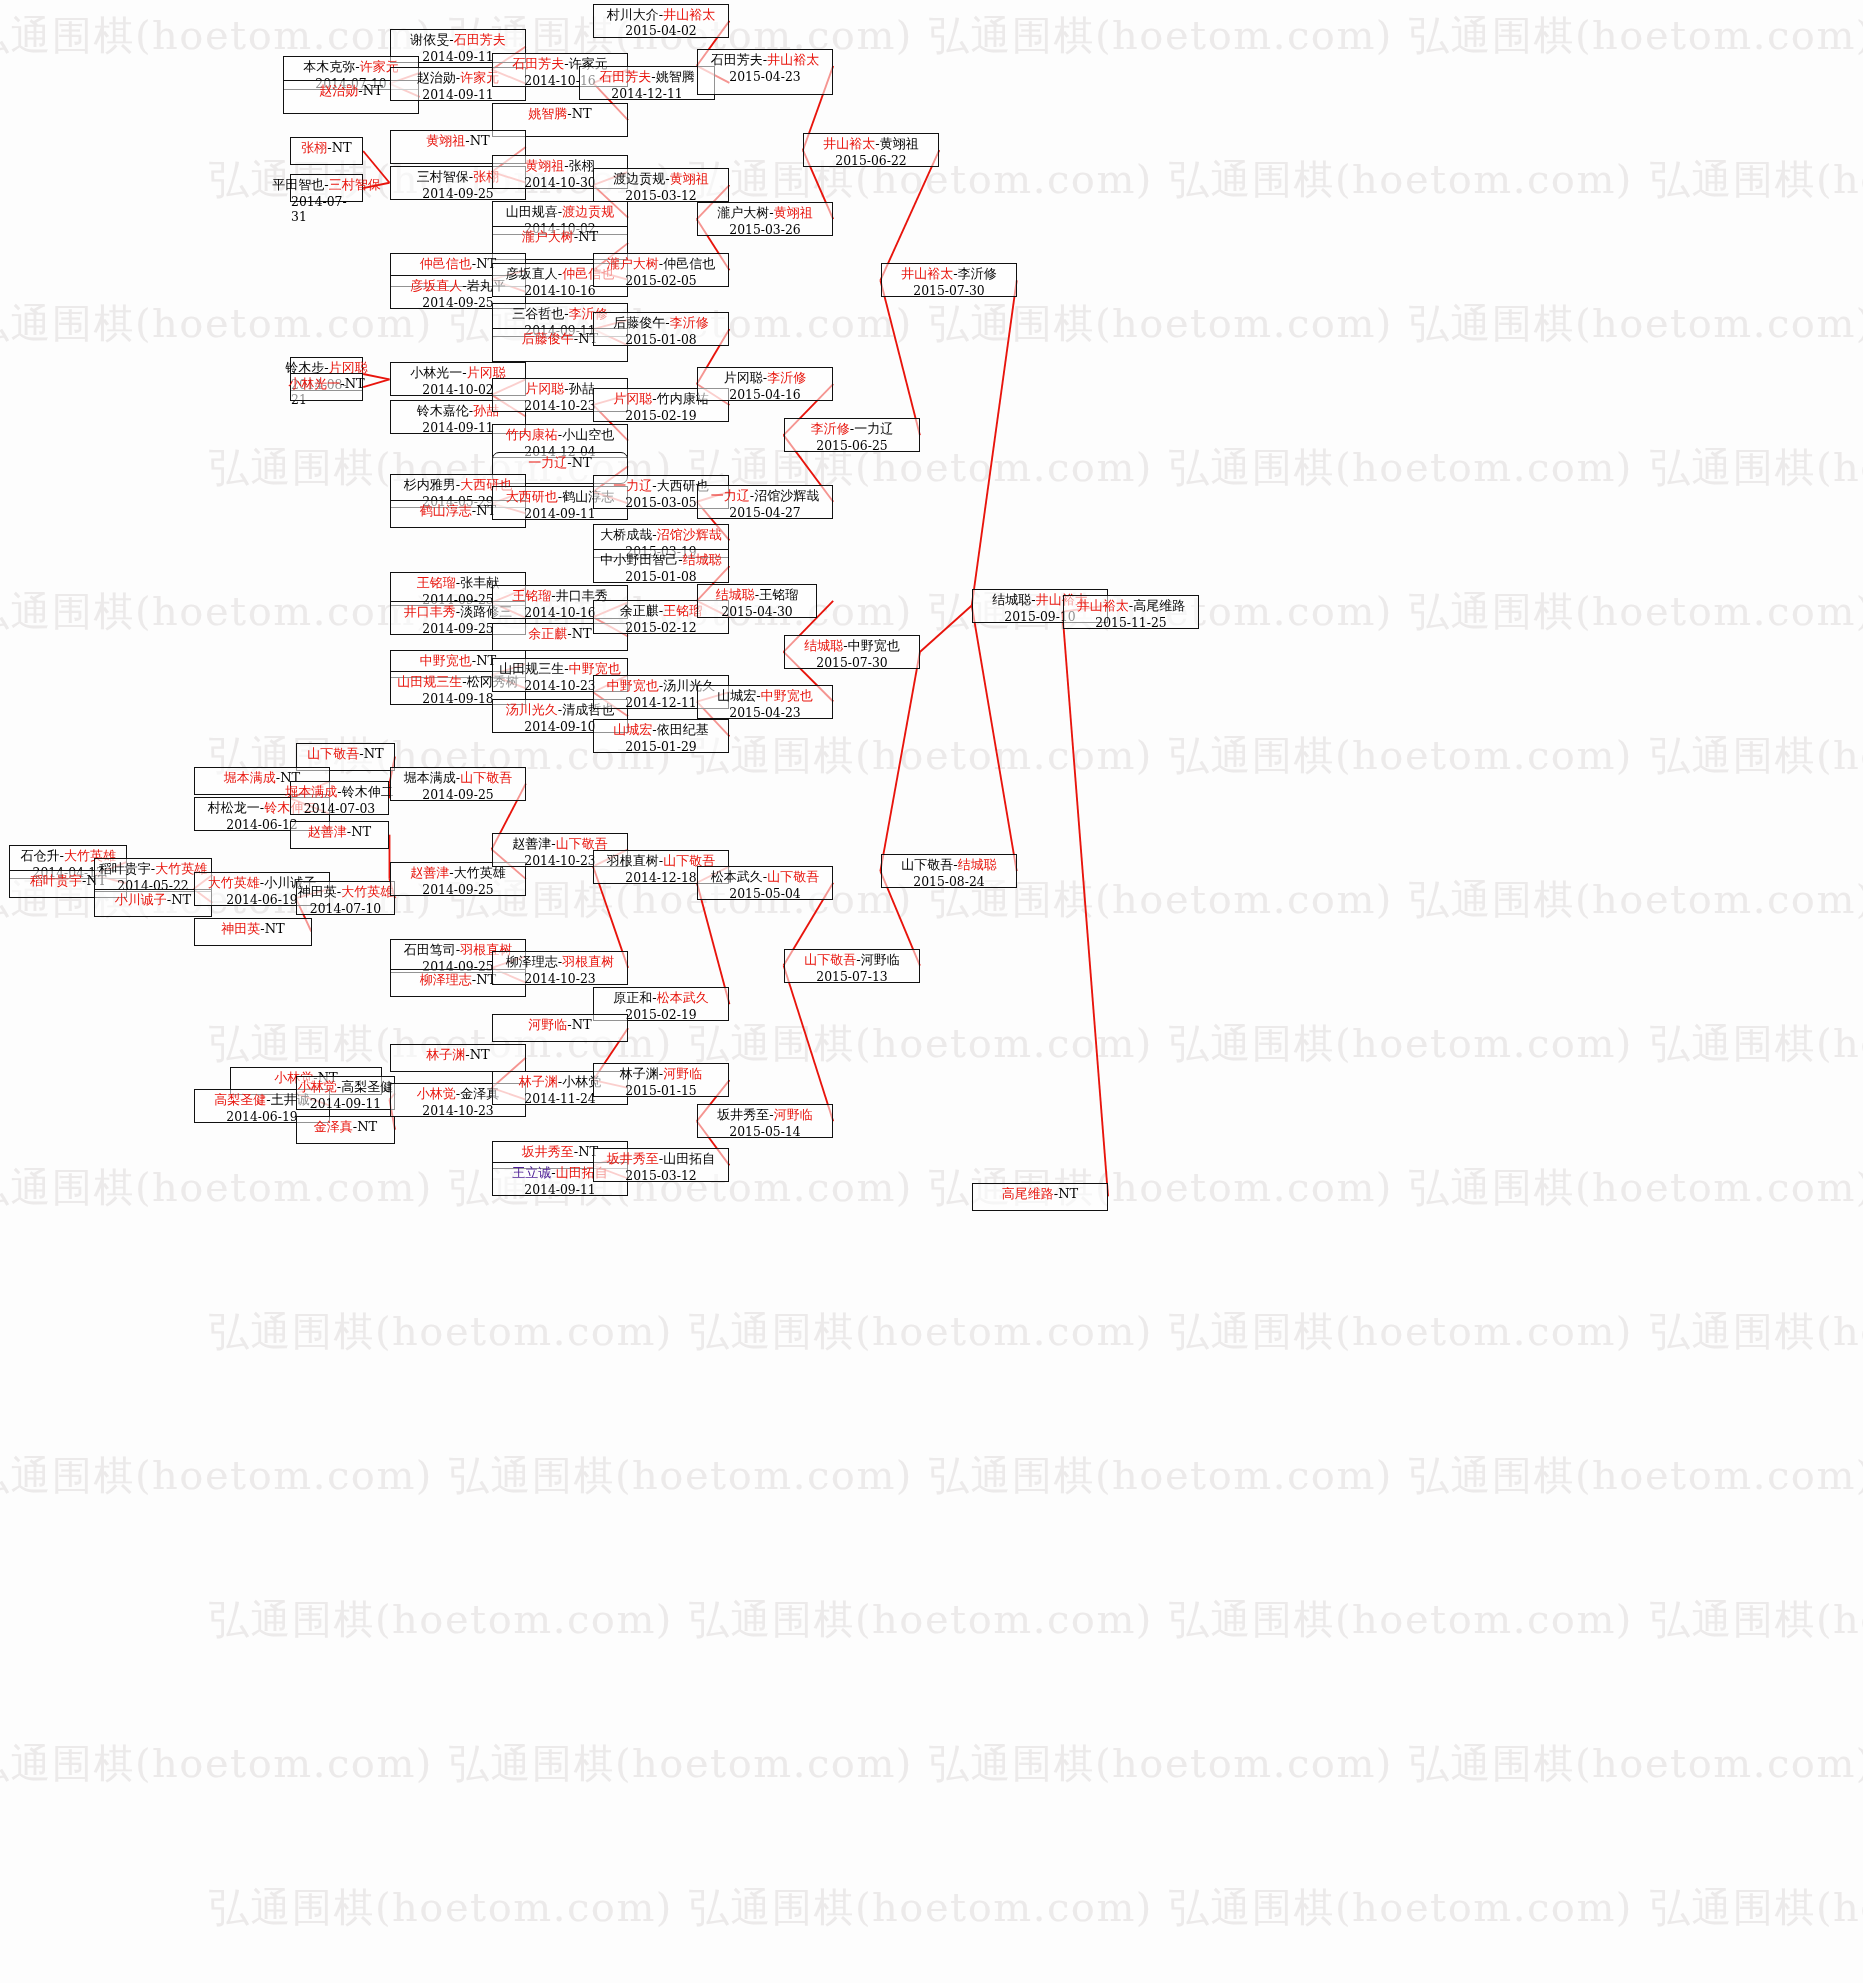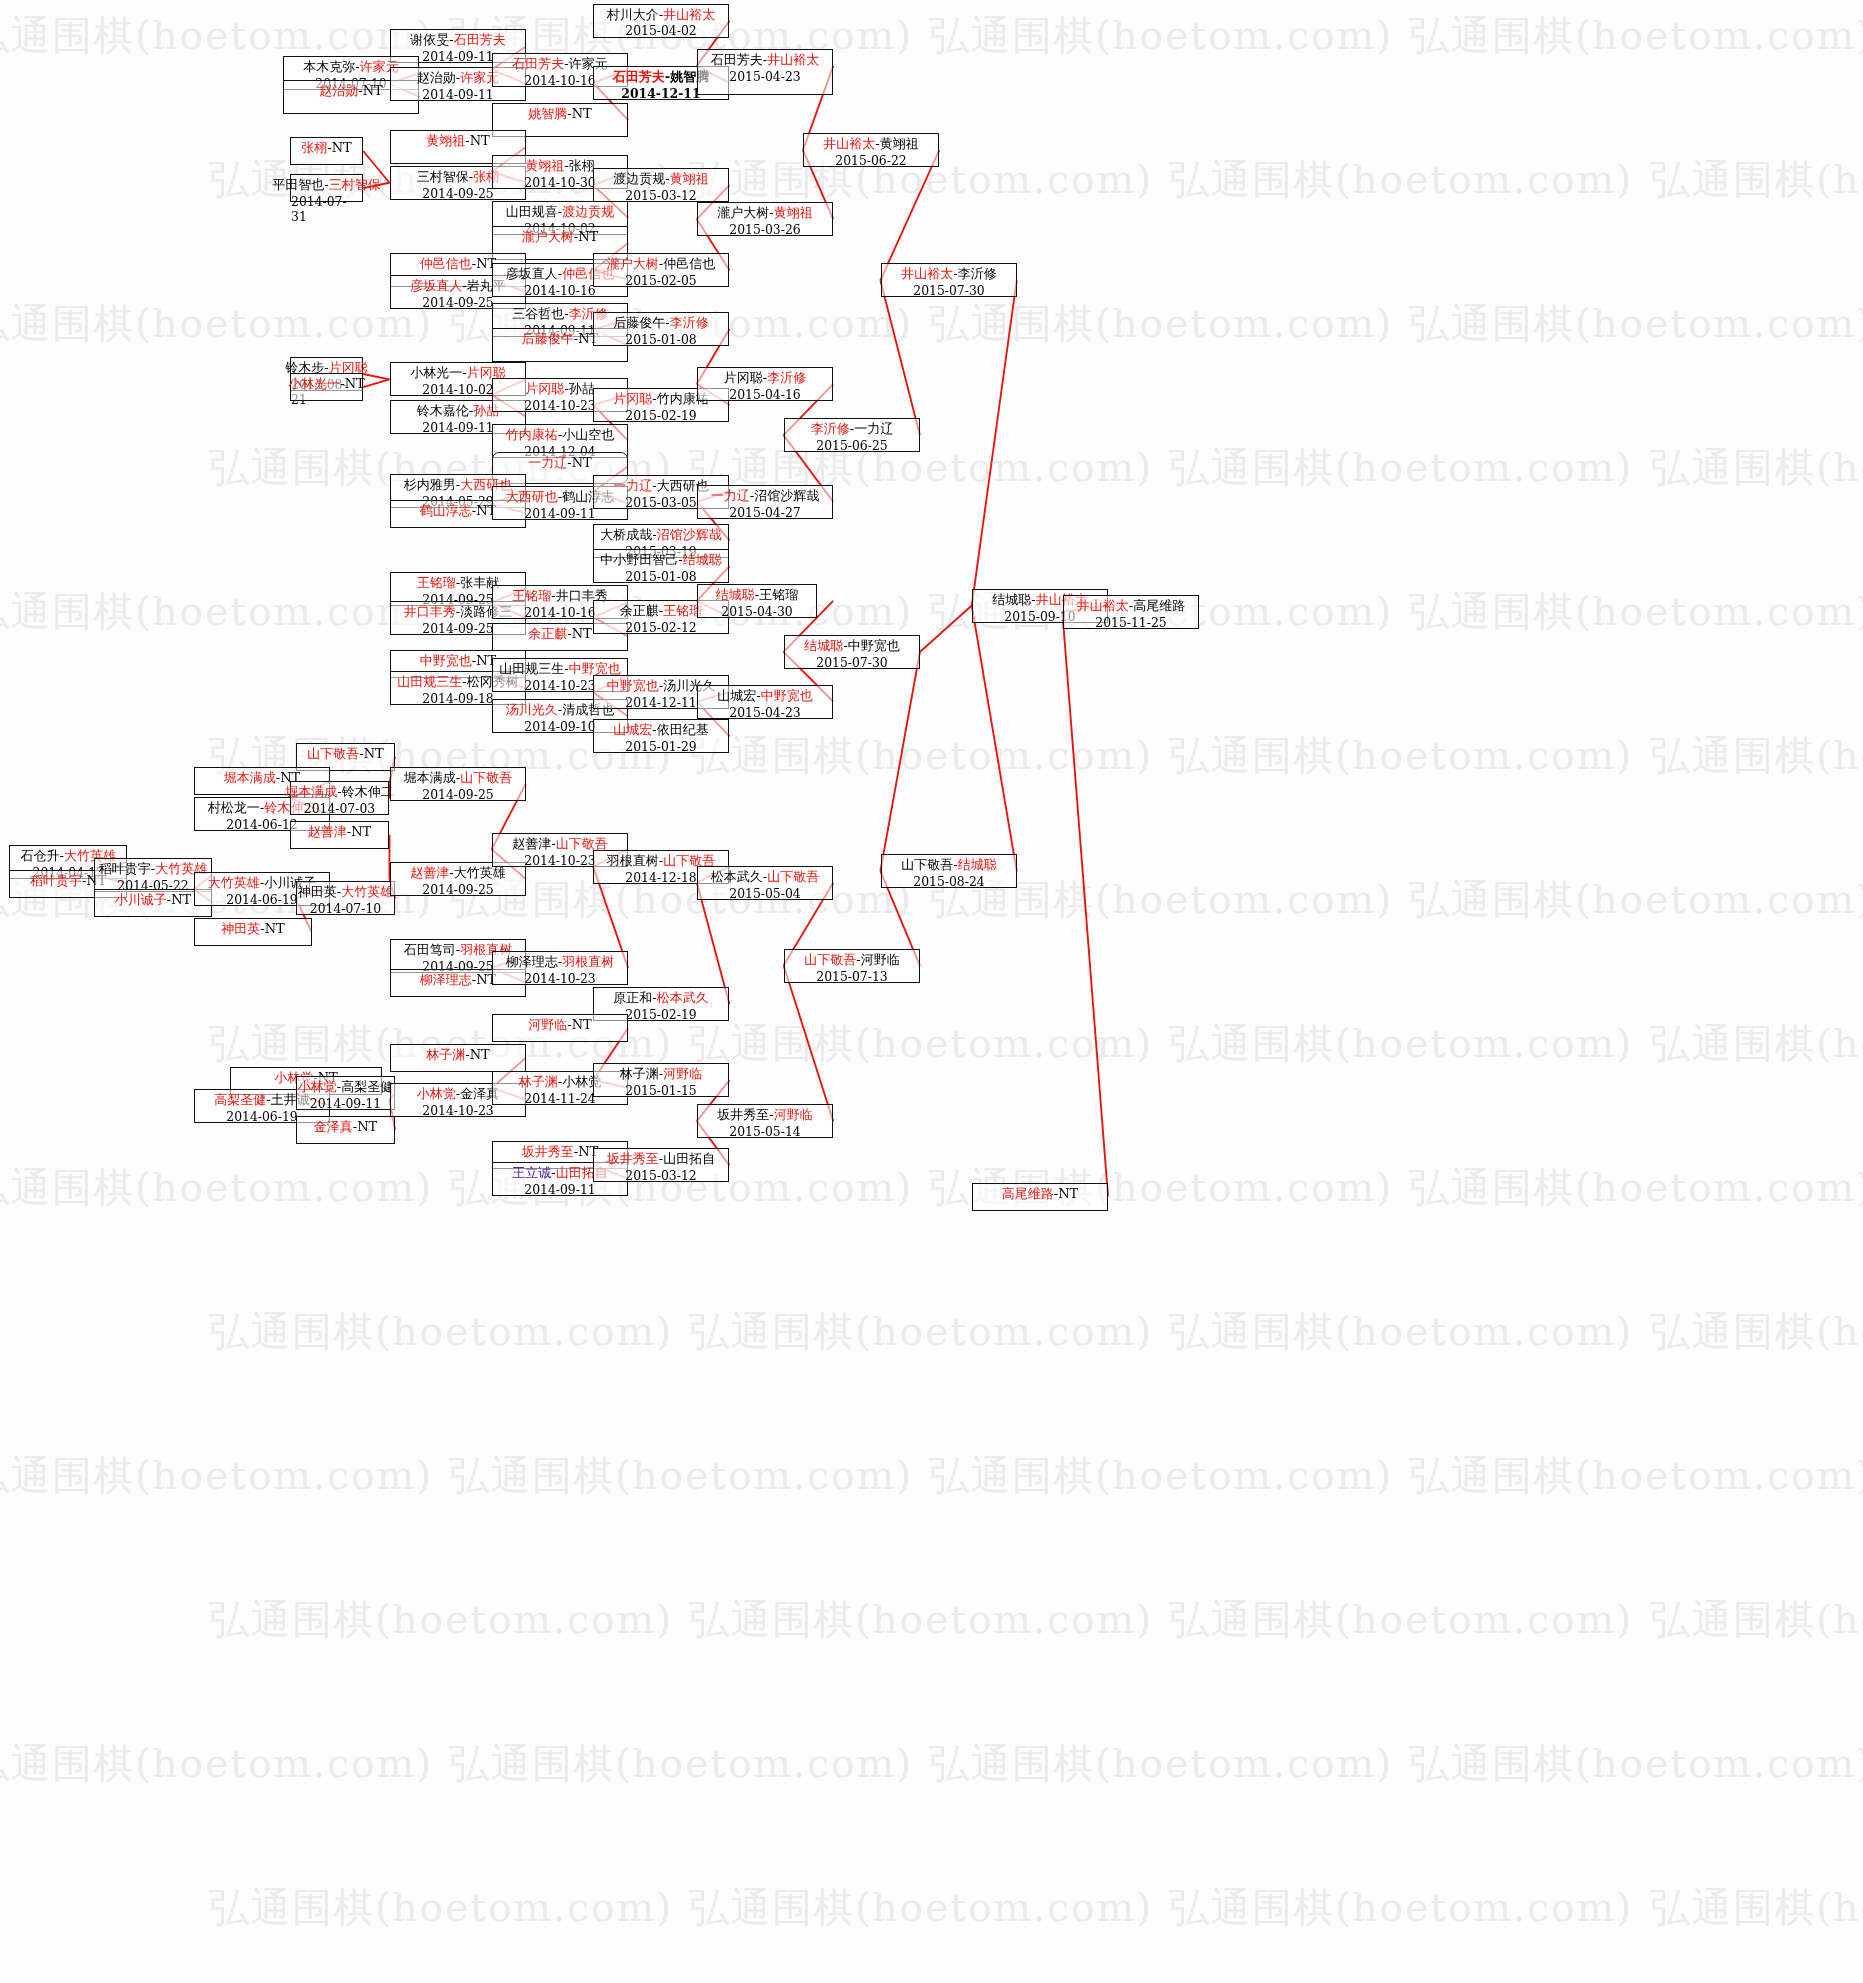--- a/index.html
+++ b/index.html
@@ -233,21 +233,21 @@
         <div class="ttl"><span class="l" style="color: rgb(0, 0, 0);">赵治勋</span><span style="color: rgb(0, 0, 0);">-</span><span class="w" style="color: rgb(232, 20, 12);">许家元</span></div>
         <div class="dt">2014-09-11</div>
       </div>
       <div class="node" style="left: 492px; top: 53px; width: 136px; height: 34px;">
         <div class="ttl"><span class="w" style="color: rgb(232, 20, 12);">石田芳夫</span><span style="color: rgb(0, 0, 0);">-</span><span class="l" style="color: rgb(0, 0, 0);">许家元</span></div>
         <div class="dt">2014-10-16</div>
       </div>
       <div class="node nodate" style="left: 492px; top: 103px; width: 136px; height: 34px;">
         <div class="ttl"><span class="w" style="color: rgb(232, 20, 12);">姚智腾</span><span style="color: rgb(0, 0, 0);">-</span><span class="l" style="color: rgb(0, 0, 0);">NT</span></div>
       </div>
-      <div class="node" style="left: 593px; top: 66px; width: 136px; height: 34px; font-weight: bold;">
+      <div class="node" style="left: 579px; top: 66px; width: 136px; height: 34px;">
         <div class="ttl"><span class="w" style="color: rgb(232, 20, 12);">石田芳夫</span><span style="color: rgb(0, 0, 0);">-</span><span class="l" style="color: rgb(0, 0, 0);">姚智腾</span></div>
         <div class="dt">2014-12-11</div>
       </div>
       <div class="node" style="left: 593px; top: 3.9px; width: 136px; height: 34px;">
         <div class="ttl"><span class="l" style="color: rgb(0, 0, 0);">村川大介</span><span style="color: rgb(0, 0, 0);">-</span><span class="w" style="color: rgb(232, 20, 12);">井山裕太</span></div>
         <div class="dt">2015-04-02</div>
       </div>
       <div class="node" style="left: 697px; top: 49px; width: 136px; height: 46px;">
         <div class="ttl"><span class="l" style="color: rgb(0, 0, 0);">石田芳夫</span><span style="color: rgb(0, 0, 0);">-</span><span class="w" style="color: rgb(232, 20, 12);">井山裕太</span></div>
         <div class="dt">2015-04-23</div>

